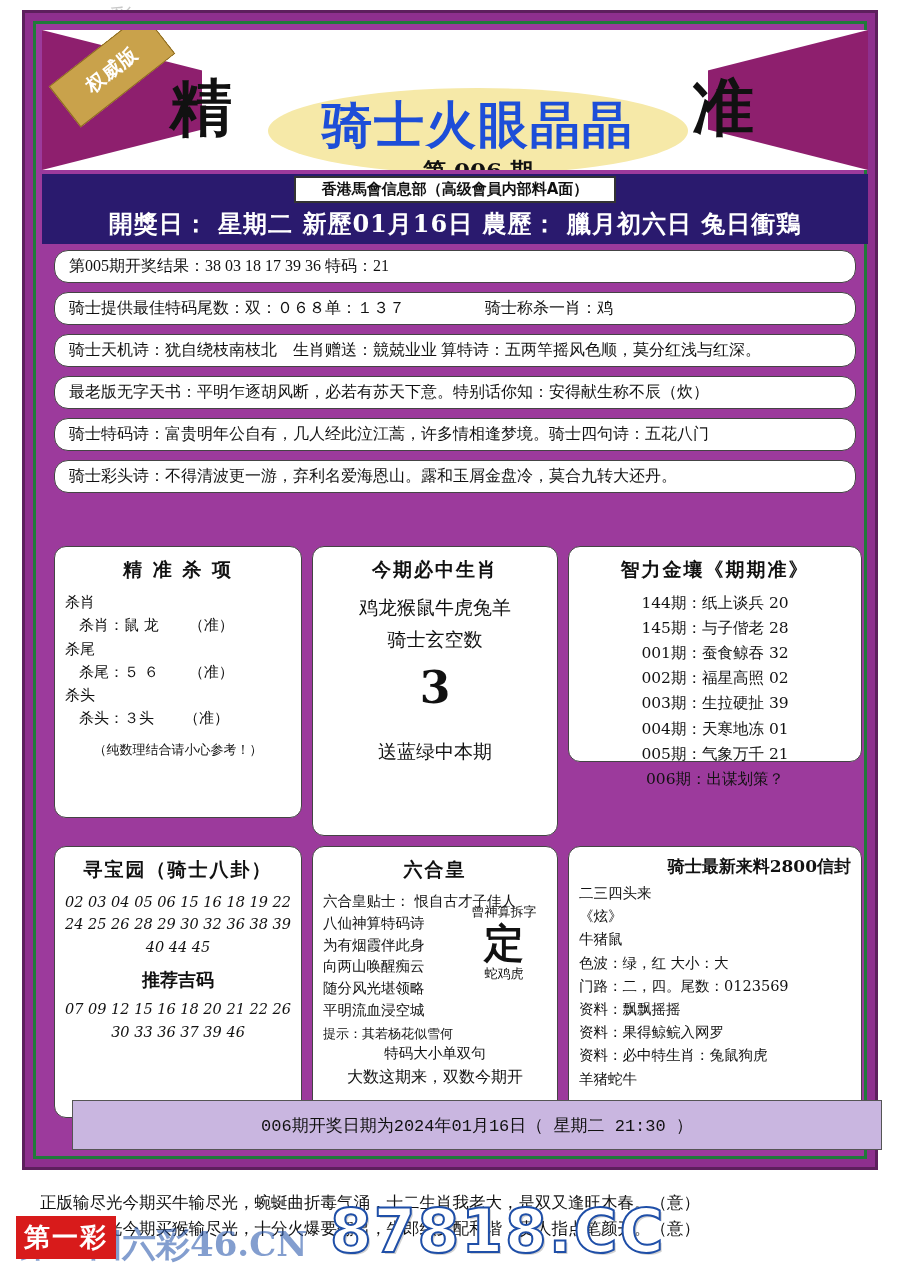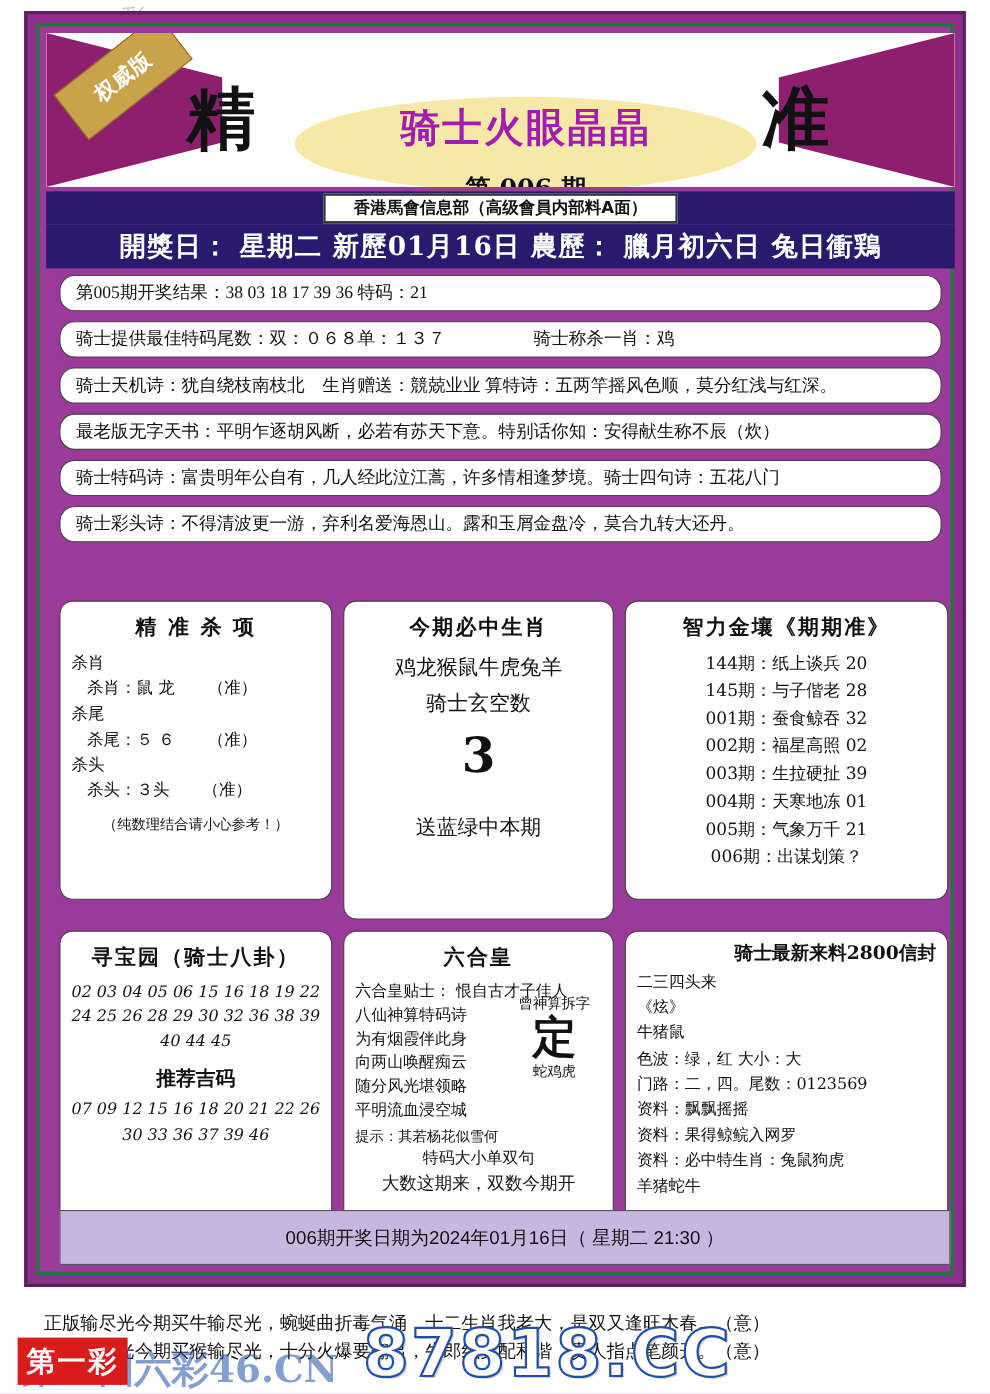--- a/index.html
+++ b/index.html
@@ -58,21 +58,21 @@
   }
   .big-left{left:128px;}
   .big-right{left:650px;}
   .title-oval{
     position:absolute;left:226px;top:58px;width:420px;height:86px;
     background:#f6e9a8;
     border-radius:50%/50%;
   }
   .main-title{
     position:absolute;left:236px;top:62px;width:400px;
-    text-align:center;font-size:36px;font-weight:bold;color:#a21caf;
+    text-align:center;font-size:50px;font-weight:bold;color:#1d4ed8;
     font-family:"DejaVu Serif","Liberation Serif",serif;
     letter-spacing:2px;
   }
   .issue{
     position:absolute;left:236px;top:126px;width:400px;text-align:center;
     font-size:23px;font-weight:bold;color:#111;
     font-family:"DejaVu Serif","Liberation Serif",serif;
   }
   
   .subhead-wrap{
@@ -116,45 +116,45 @@
   .panel1{width:248px;height:272px;}
   
   .panel2{width:246px;height:290px;}
   .zodiac{font-size:19px;text-align:center;line-height:1.7;}
   .glyph{
     font-size:44px;text-align:center;font-weight:bold;margin:6px 0 14px;
     font-family:"DejaVu Serif","Liberation Serif",serif;
   }
   .panel2 .bottom{margin-top:26px;font-size:19px;text-align:center;}
   
-  .panel3{width:294px;height:272px;}
+  .panel3{width:294px;height:216px;}
   .k-list{font-size:15.5px;line-height:1.62;text-align:center;}
   
   .panels2{margin-top:10px;}
   .panel4{width:248px;height:272px;}
   .panel5{width:246px;height:272px;position:relative;}
   .panel6{width:294px;height:272px;}
   .nums{font-size:14.5px;line-height:1.55;text-align:center;font-style:italic;}
   .p-sub{text-align:center;font-size:18px;font-weight:bold;margin:10px 0 6px;}
   .poem{font-size:14.5px;line-height:1.5;}
   .boxed{
     position:absolute;right:8px;top:56px;width:90px;text-align:center;
   }
   .boxed .bt{font-size:13px;}
   .boxed .bg{font-size:40px;font-weight:bold;line-height:1.1;}
   .boxed .bb{font-size:13px;}
   .p6-line{font-size:14.5px;line-height:1.6;}
   .p6-title{font-size:17px;font-weight:bold;text-align:right;margin-bottom:4px;}
   
   .footband{
-    position:absolute;left:18px;top:1076px;width:808px;height:48px;
+    position:absolute;left:36px;top:1076px;width:808px;height:48px;
     background:#c9b6e0;border:1px solid #555;
     display:flex;align-items:center;justify-content:center;
     font-size:17px;color:#111;
-    font-family:Liberation Sans, sans-serif;
+    font-family:Liberation Mono, monospace;
   }
   
   .bottom-text{
     position:absolute;left:40px;top:1190px;width:830px;
     font-size:16.5px;line-height:1.6;color:#111;
     font-family:"DejaVu Serif","Liberation Serif",serif;
   }
   
   .wm-red{
     position:absolute;left:16px;top:1216px;

